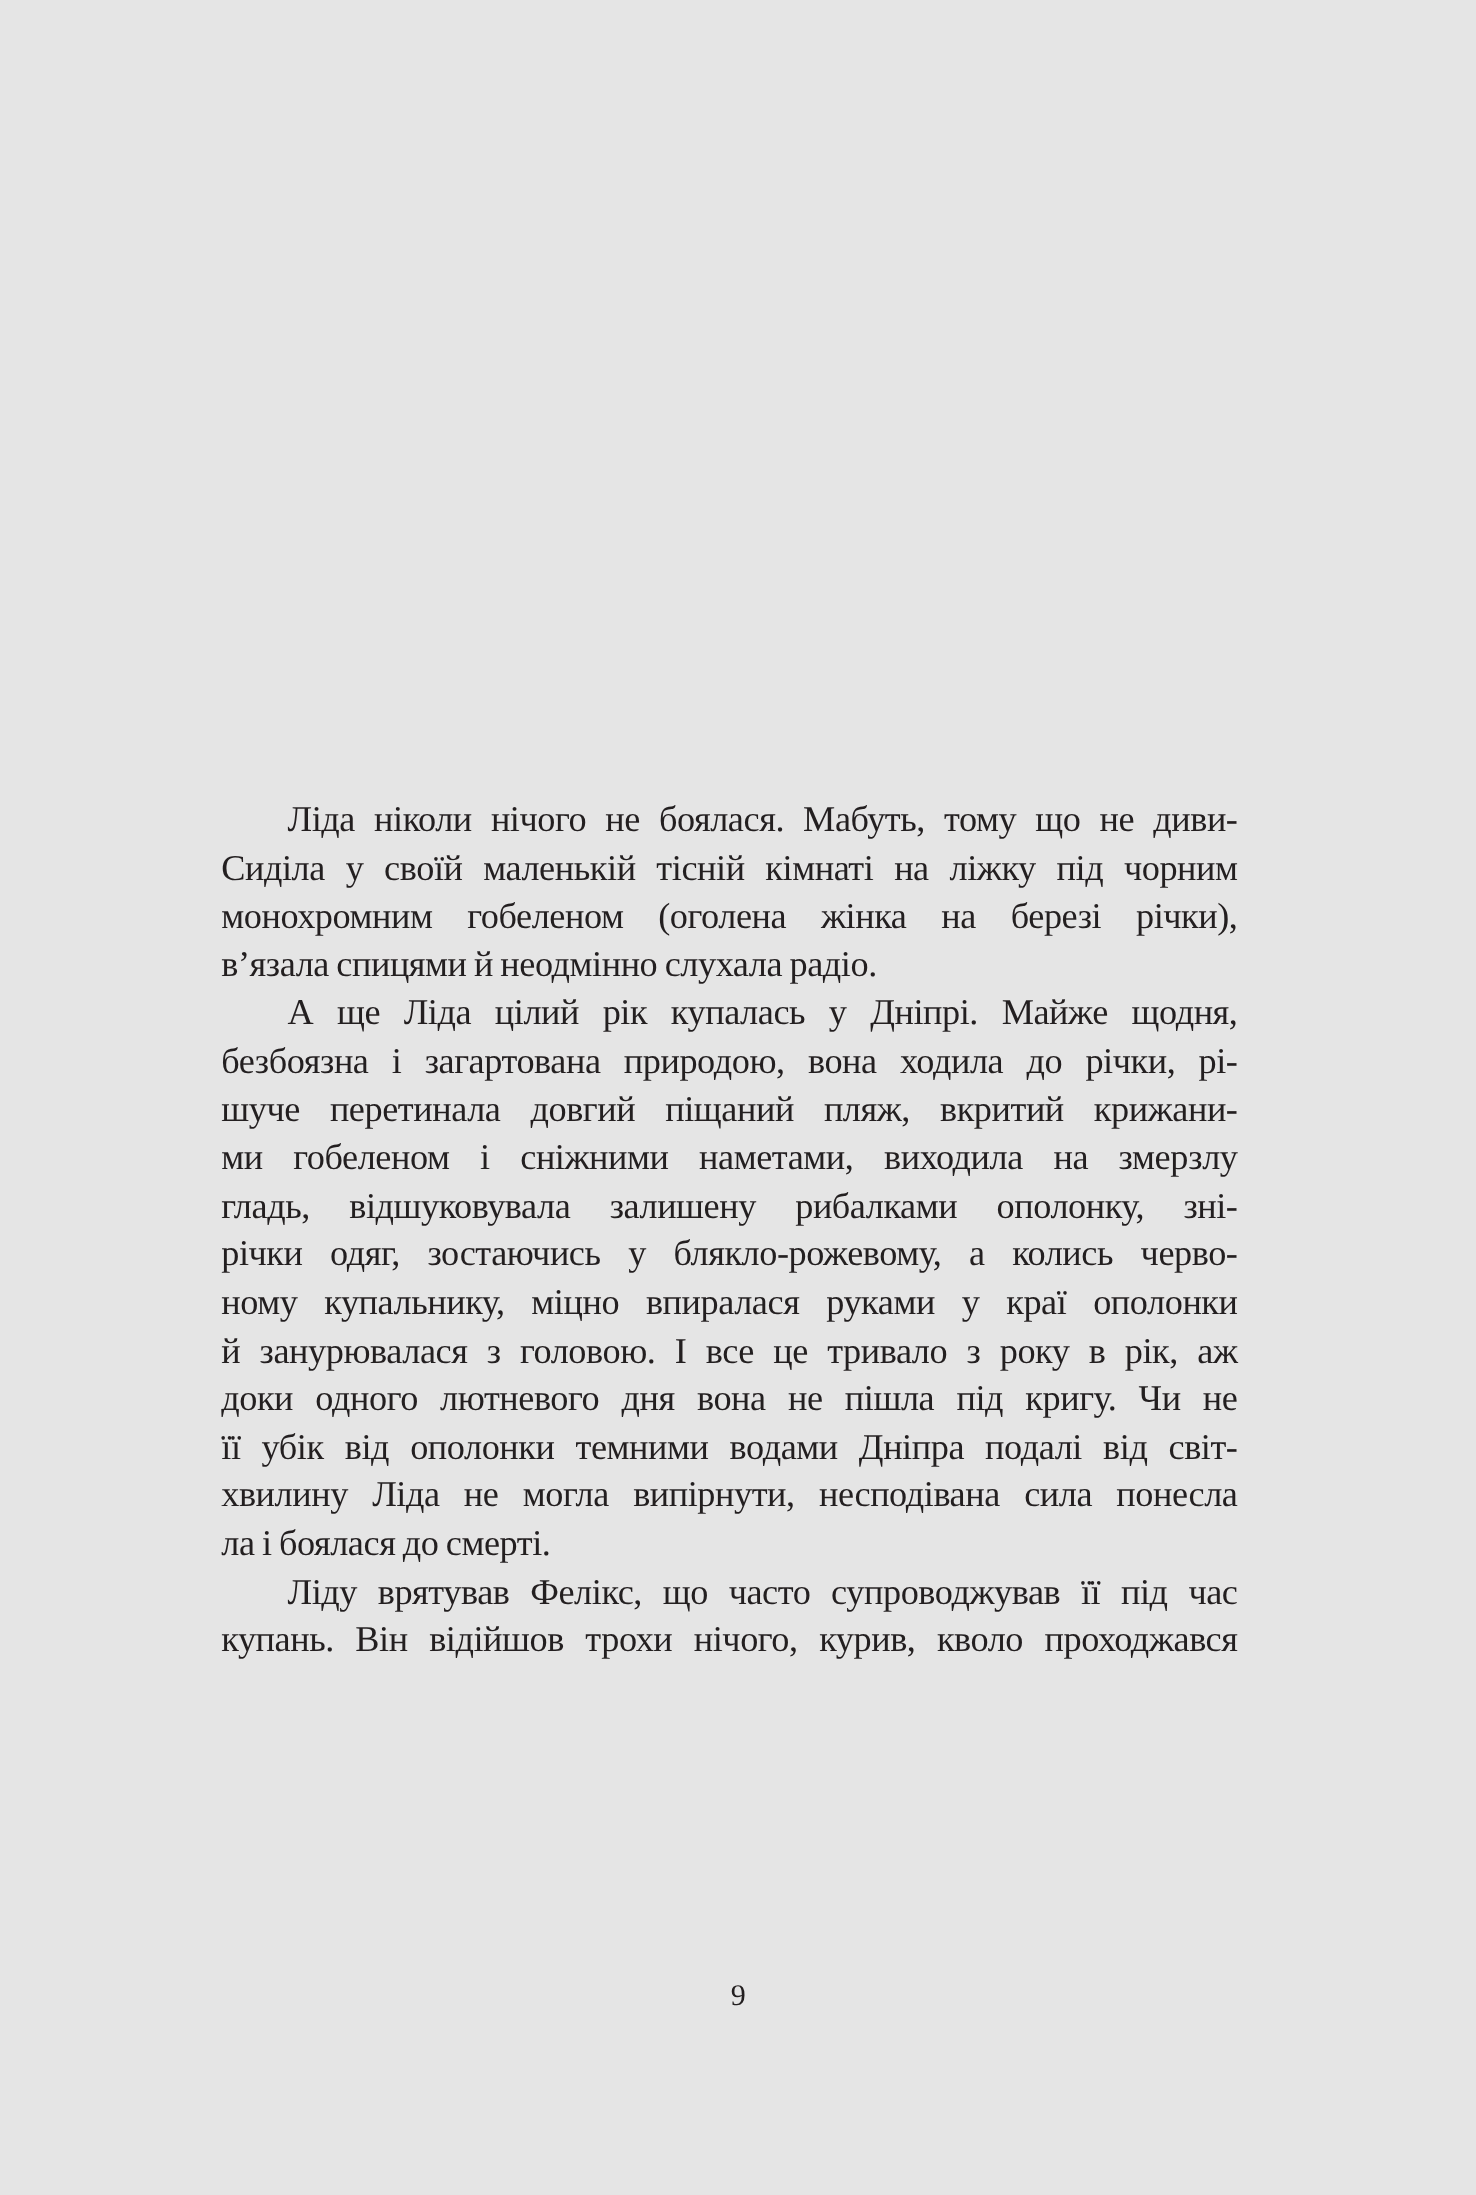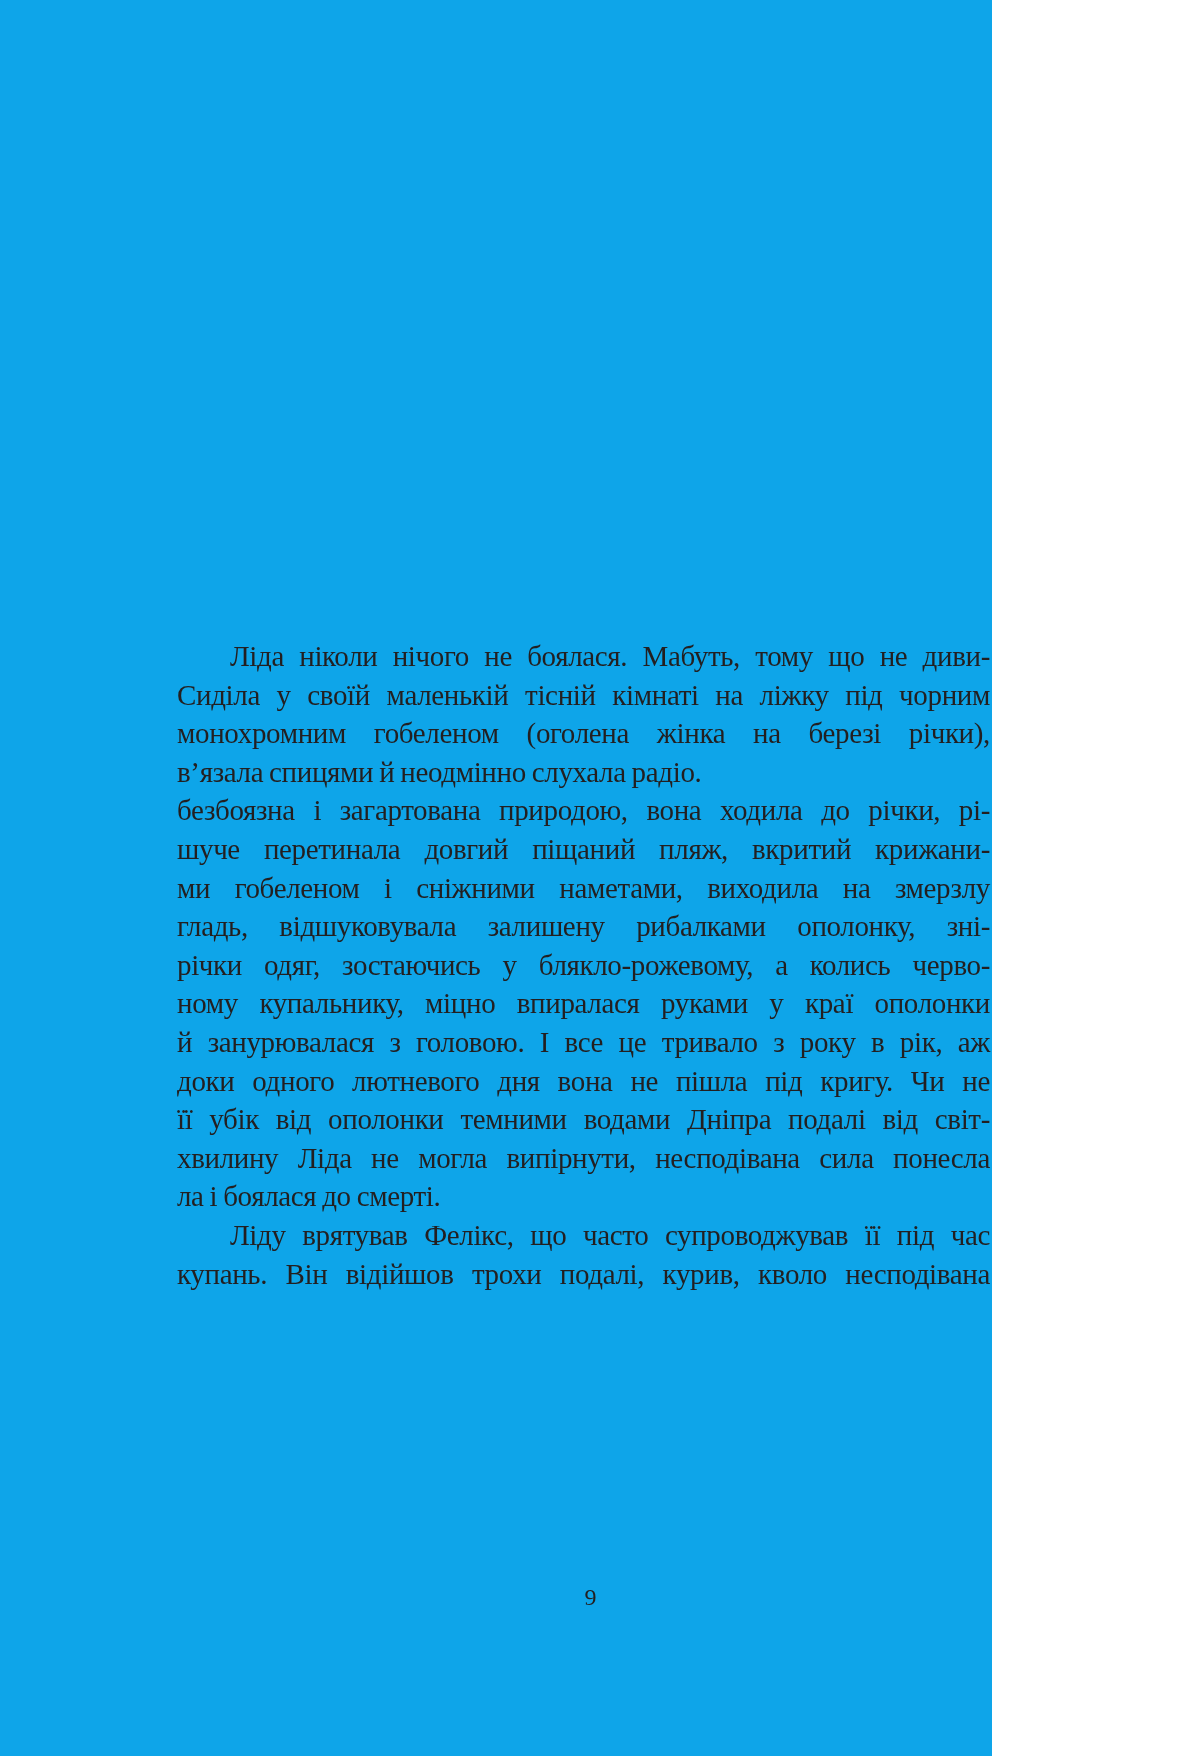--- a/index.html
+++ b/index.html
@@ -11,23 +11,23 @@
       width: 1181px;
       height: 1756px;
       position: relative;
       overflow: hidden;
       font-family: "Liberation Serif", "DejaVu Serif", serif;
       color: #231f20;
     }
     .page {
       position: absolute;
       left: 0; top: 0;
-      width: 992px;
+      width: 1181px;
       height: 1756px;
-      background: #0ea5e9;
+      background: #e5e5e5;
     }
     .text-block {
       position: absolute;
       left: 177px;
       top: 637px;
       width: 813px;
     }
     .line {
       display: block;
       height: 38.6px;
@@ -62,34 +62,35 @@
   <div class="text-block">
 
     <div>
       <span class="line indent">Ліда ніколи нічого не боялася. Мабуть, тому що не диви-</span>
       <span class="line">Сиділа у своїй маленькій тісній кімнаті на ліжку під чорним</span>
       <span class="line">монохромним гобеленом (оголена жінка на березі річки),</span>
       <span class="line last">в’язала спицями й неодмінно слухала радіо.</span>
     </div>
 
     <div>
+      <span class="line indent">А ще Ліда цілий рік купалась у Дніпрі. Майже щодня,</span>
       <span class="line">безбоязна і загартована природою, вона ходила до річки, рі-</span>
       <span class="line">шуче перетинала довгий піщаний пляж, вкритий крижани-</span>
       <span class="line">ми гобеленом і сніжними наметами, виходила на змерзлу</span>
       <span class="line">гладь, відшуковувала залишену рибалками ополонку, зні-</span>
       <span class="line">річки одяг, зостаючись у блякло-рожевому, а колись черво-</span>
       <span class="line">ному купальнику, міцно впиралася руками у краї ополонки</span>
       <span class="line">й занурювалася з головою. І все це тривало з року в рік, аж</span>
       <span class="line">доки одного лютневого дня вона не пішла під кригу. Чи не</span>
       <span class="line">її убік від ополонки темними водами Дніпра подалі від світ-</span>
       <span class="line">хвилину Ліда не могла випірнути, несподівана сила понесла</span>
       <span class="line last">ла і боялася до смерті.</span>
     </div>
 
     <div>
       <span class="line indent">Ліду врятував Фелікс, що часто супроводжував її під час</span>
-      <span class="line">купань. Він відійшов трохи подалі, курив, кволо несподівана</span>
+      <span class="line">купань. Він відійшов трохи нічого, курив, кволо проходжався</span>
     </div>
 
   </div>
 
   <div class="page-number">9</div>
 </div>
 
 </body></html>

